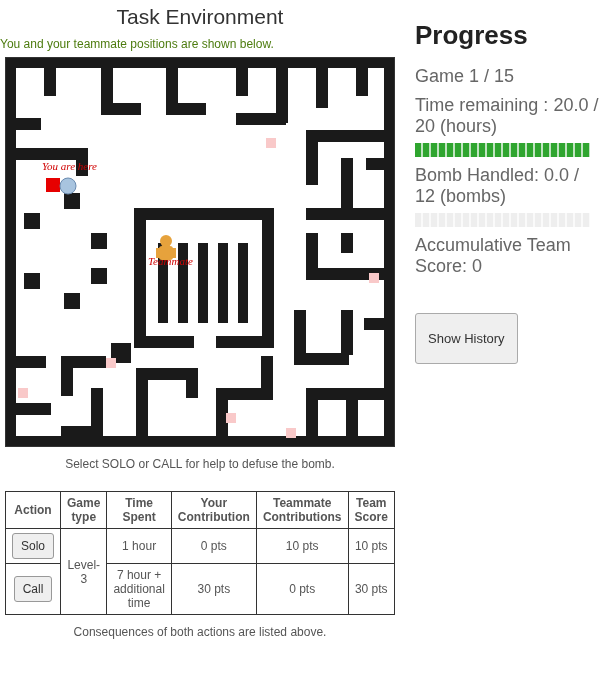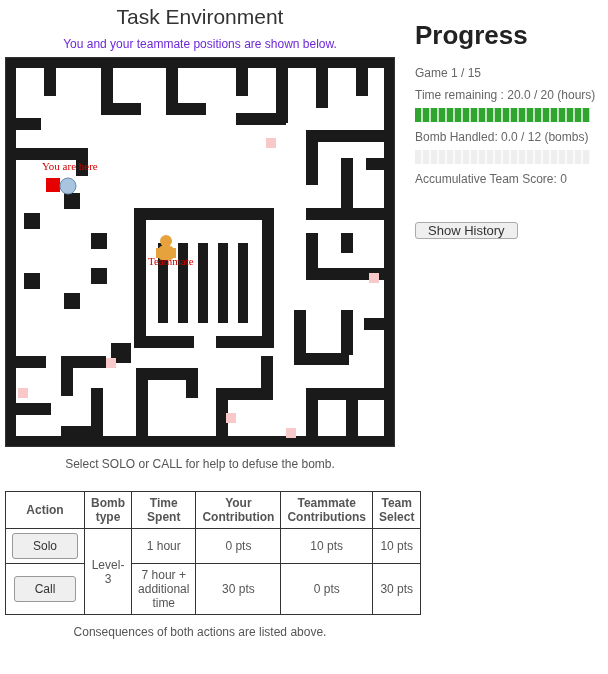--- a/index.html
+++ b/index.html
@@ -25,49 +25,50 @@
     padding: 10px 5px 0 15px;
   }
   h2.env-title {
     font-weight: 400;
     font-size: 21px;
     margin: 0 0 8px 0;
     text-align: center;
     color: #333;
   }
   .subtitle {
-    text-align: center;
+    text-align: left;
     font-size: 12px;
     margin-bottom: 6px;
-    color: #6d28d9;
+    color: #4d7c0f;
   }
   .map-box {
     width: 390px;
     height: 390px;
     border: 1px solid #333;
     position: relative;
     margin: 0 auto;
     background: #fca5a5;
+    font-style: italic;
   }
   .map-svg { display:block; }
   .you-lbl, .team-lbl {
     position: absolute;
     font-size: 11px;
     color: #d00000;
     font-family: serif;
     white-space: nowrap;
   }
   .prog-h {
     font-size: 26px;
     font-weight: 700;
     color: #222;
     margin: 10px 0 15px 0;
   }
   .prog-line {
-    font-size: 12px;
+    font-size: 18px;
     color: #666;
     margin: 8px 0 6px 0;
   }
   .bar {
     width: 175px;
     height: 14px;
     background: #eee;
     position: relative;
     overflow: hidden;
   }
@@ -75,21 +76,21 @@
     position: absolute;
     left:0; top:0; bottom:0;
     background: linear-gradient(#2fa52f,#2fa52f);
   }
   .bar .ticks {
     position:absolute; inset:0;
     background: repeating-linear-gradient(90deg, transparent 0, transparent 6px, rgba(255,255,255,0.7) 6px, rgba(255,255,255,0.7) 8px);
   }
   .btn-hist {
     margin-top: 30px;
-    padding: 0 12px;
+    padding: 17px 12px;
     font-size: 13px;
     background: #efefef;
     border: 1px solid #aaa;
     border-radius: 3px;
     cursor: pointer;
     color: #333;
   }
   .after {
     width: 390px;
     margin: 8px auto 0 auto;
@@ -108,21 +109,21 @@
     border: 1px solid #333;
     padding: 4px 6px;
     text-align: center;
     vertical-align: middle;
     color: #555;
   }
   table.cons th {
     font-weight: 700;
   }
   .act-btn {
-    padding: 5px 20px;
+    padding: 5px 8px;
     font-size: 12px;
     background: #efefef;
     border: 1px solid #999;
     border-radius: 3px;
     cursor: pointer;
     color:#333;
   }
   .cons-text {
     font-size: 12px;
     text-align: center;
@@ -242,25 +243,25 @@
       <div class="team-lbl" style="left:142px; top:162px;margin-top:35px;">Teammate</div>
     </div>
 
     <div class="after">
       <div class="sel-text">Select SOLO or CALL for help to defuse the bomb.</div>
 
       <table class="cons">
         <tbody>
             <tr>
           <th>Action</th>
-          <th>Bomb type</th>
+          <th>Game type</th>
           <th>Time Spent</th>
           <th>Your Contribution</th>
           <th>Teammate Contributions</th>
-          <th>Team Select</th>
+          <th>Team Score</th>
         </tr>
         <tr>
           <td><button class="act-btn">Solo</button></td>
           <td rowspan="2">Level-3</td>
           <td>1 hour</td>
           <td>0 pts</td>
           <td>10 pts</td>
           <td>10 pts</td>
         </tr>
         <tr>

